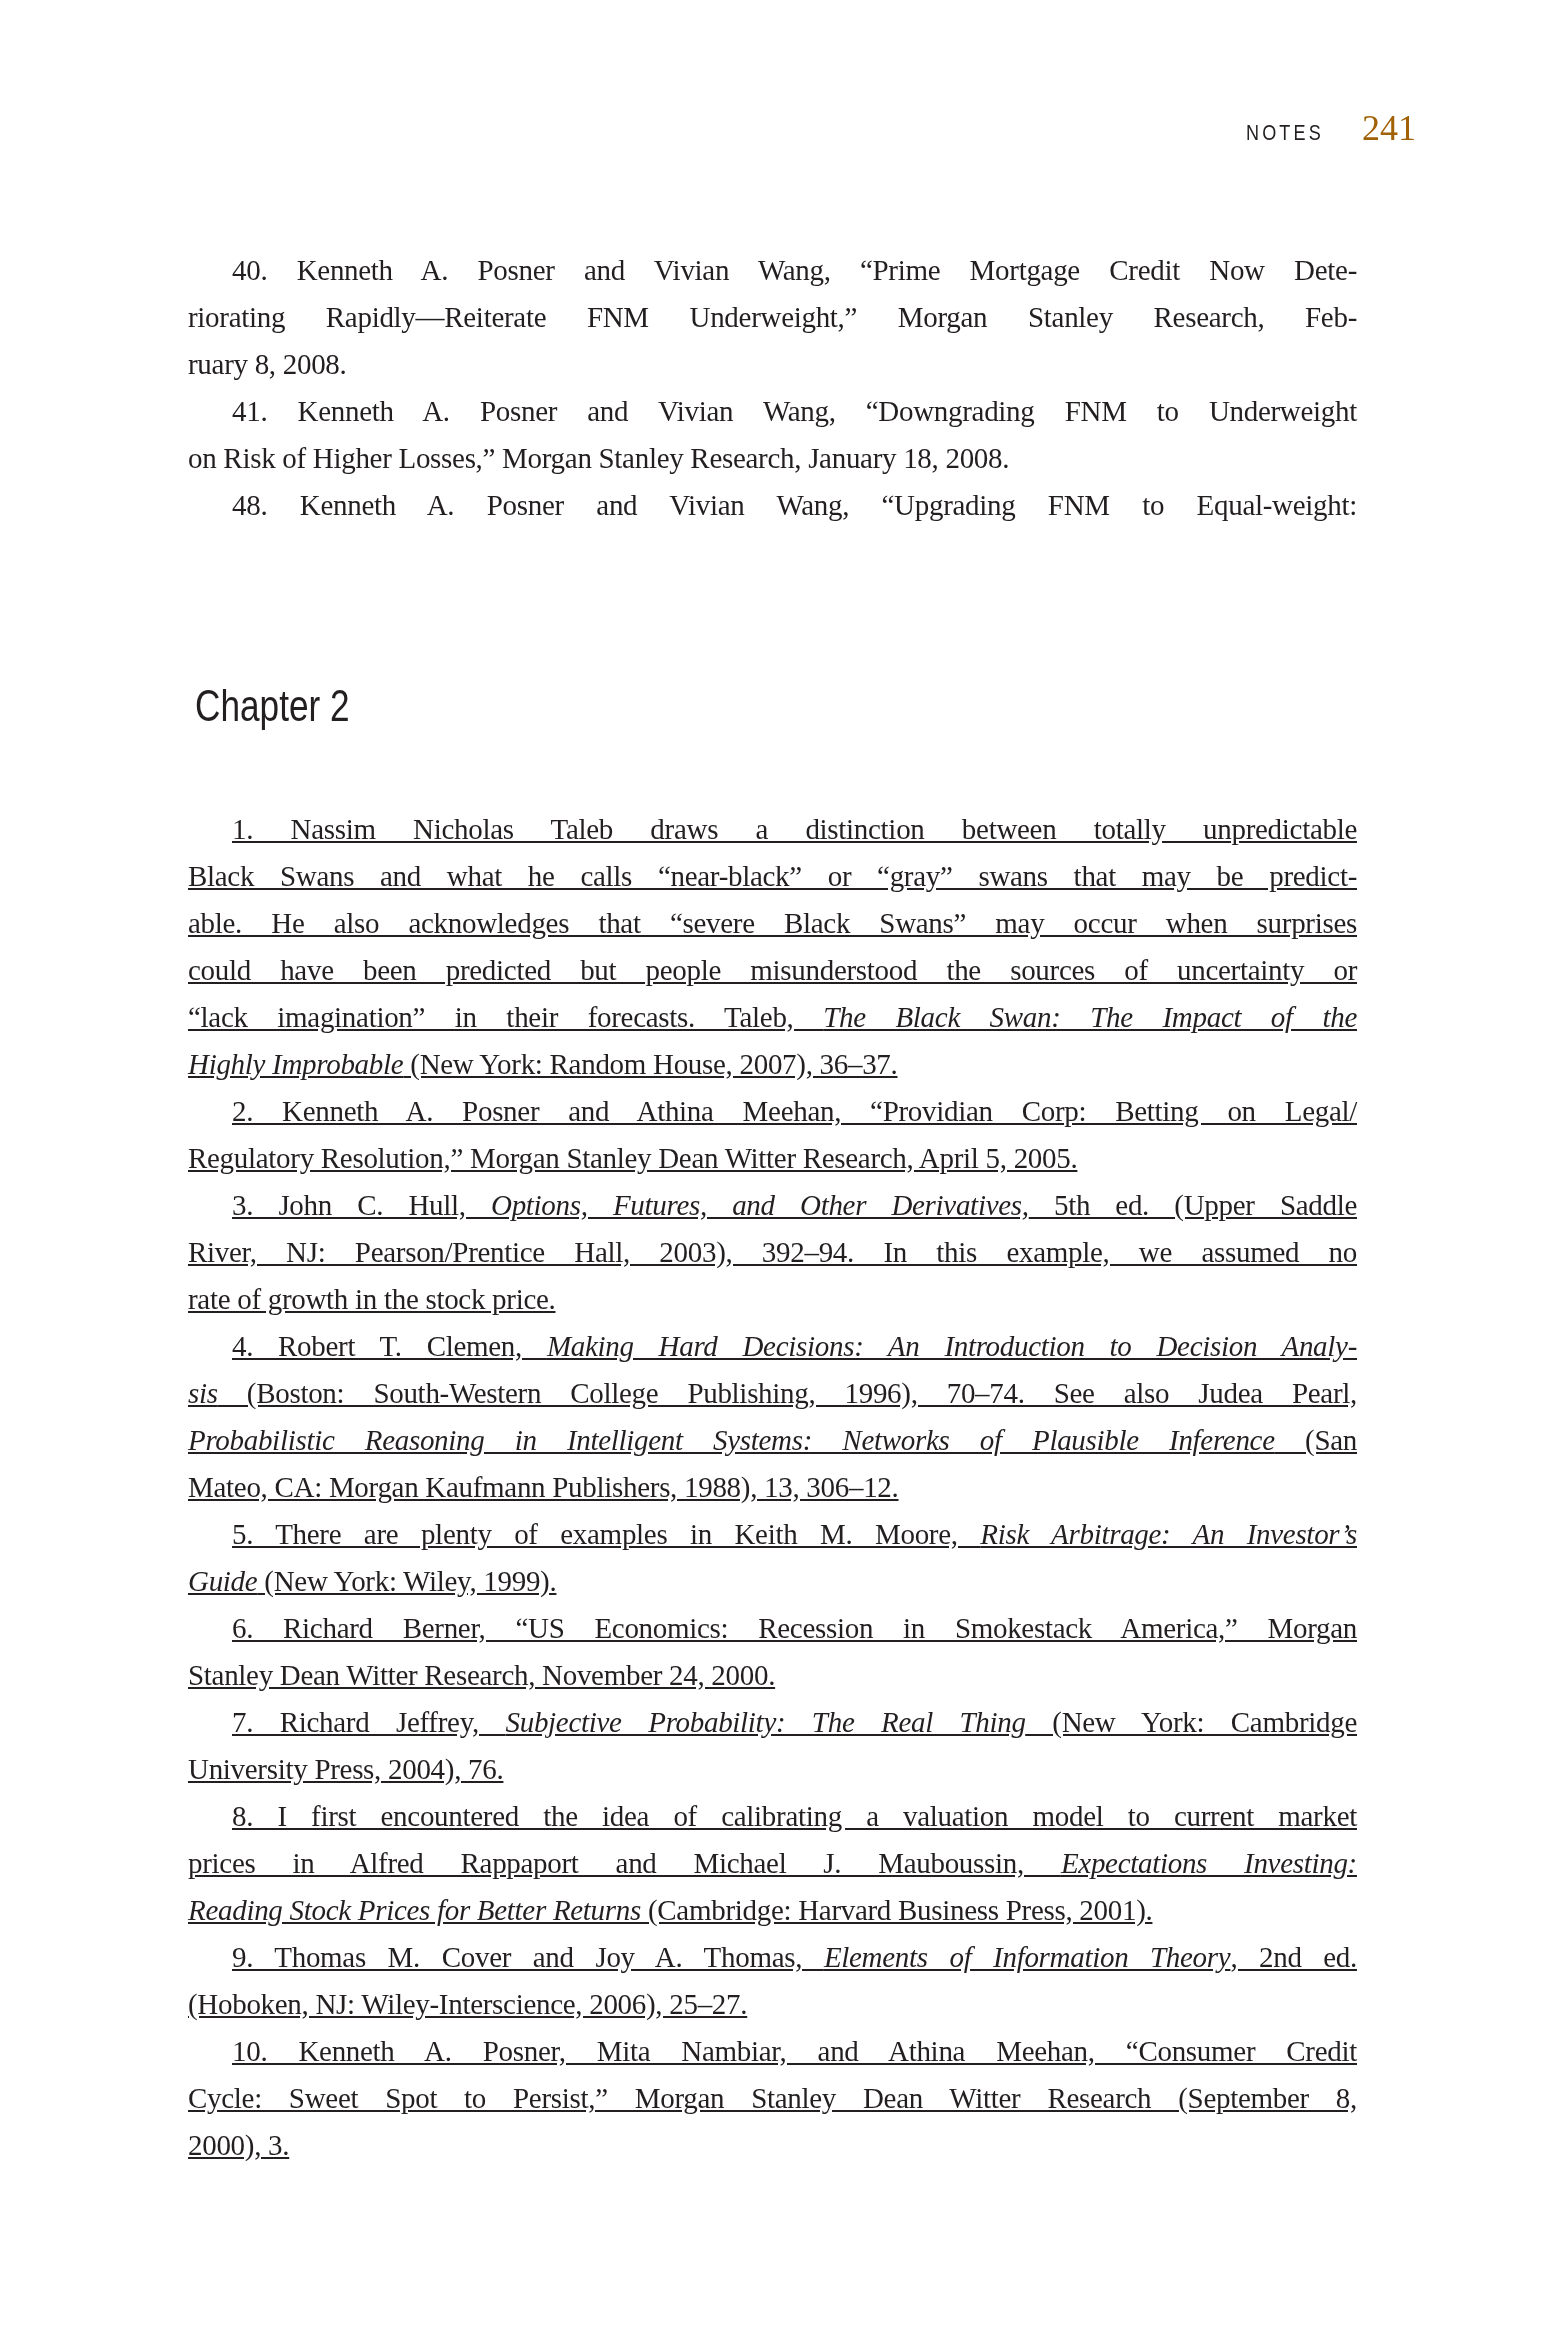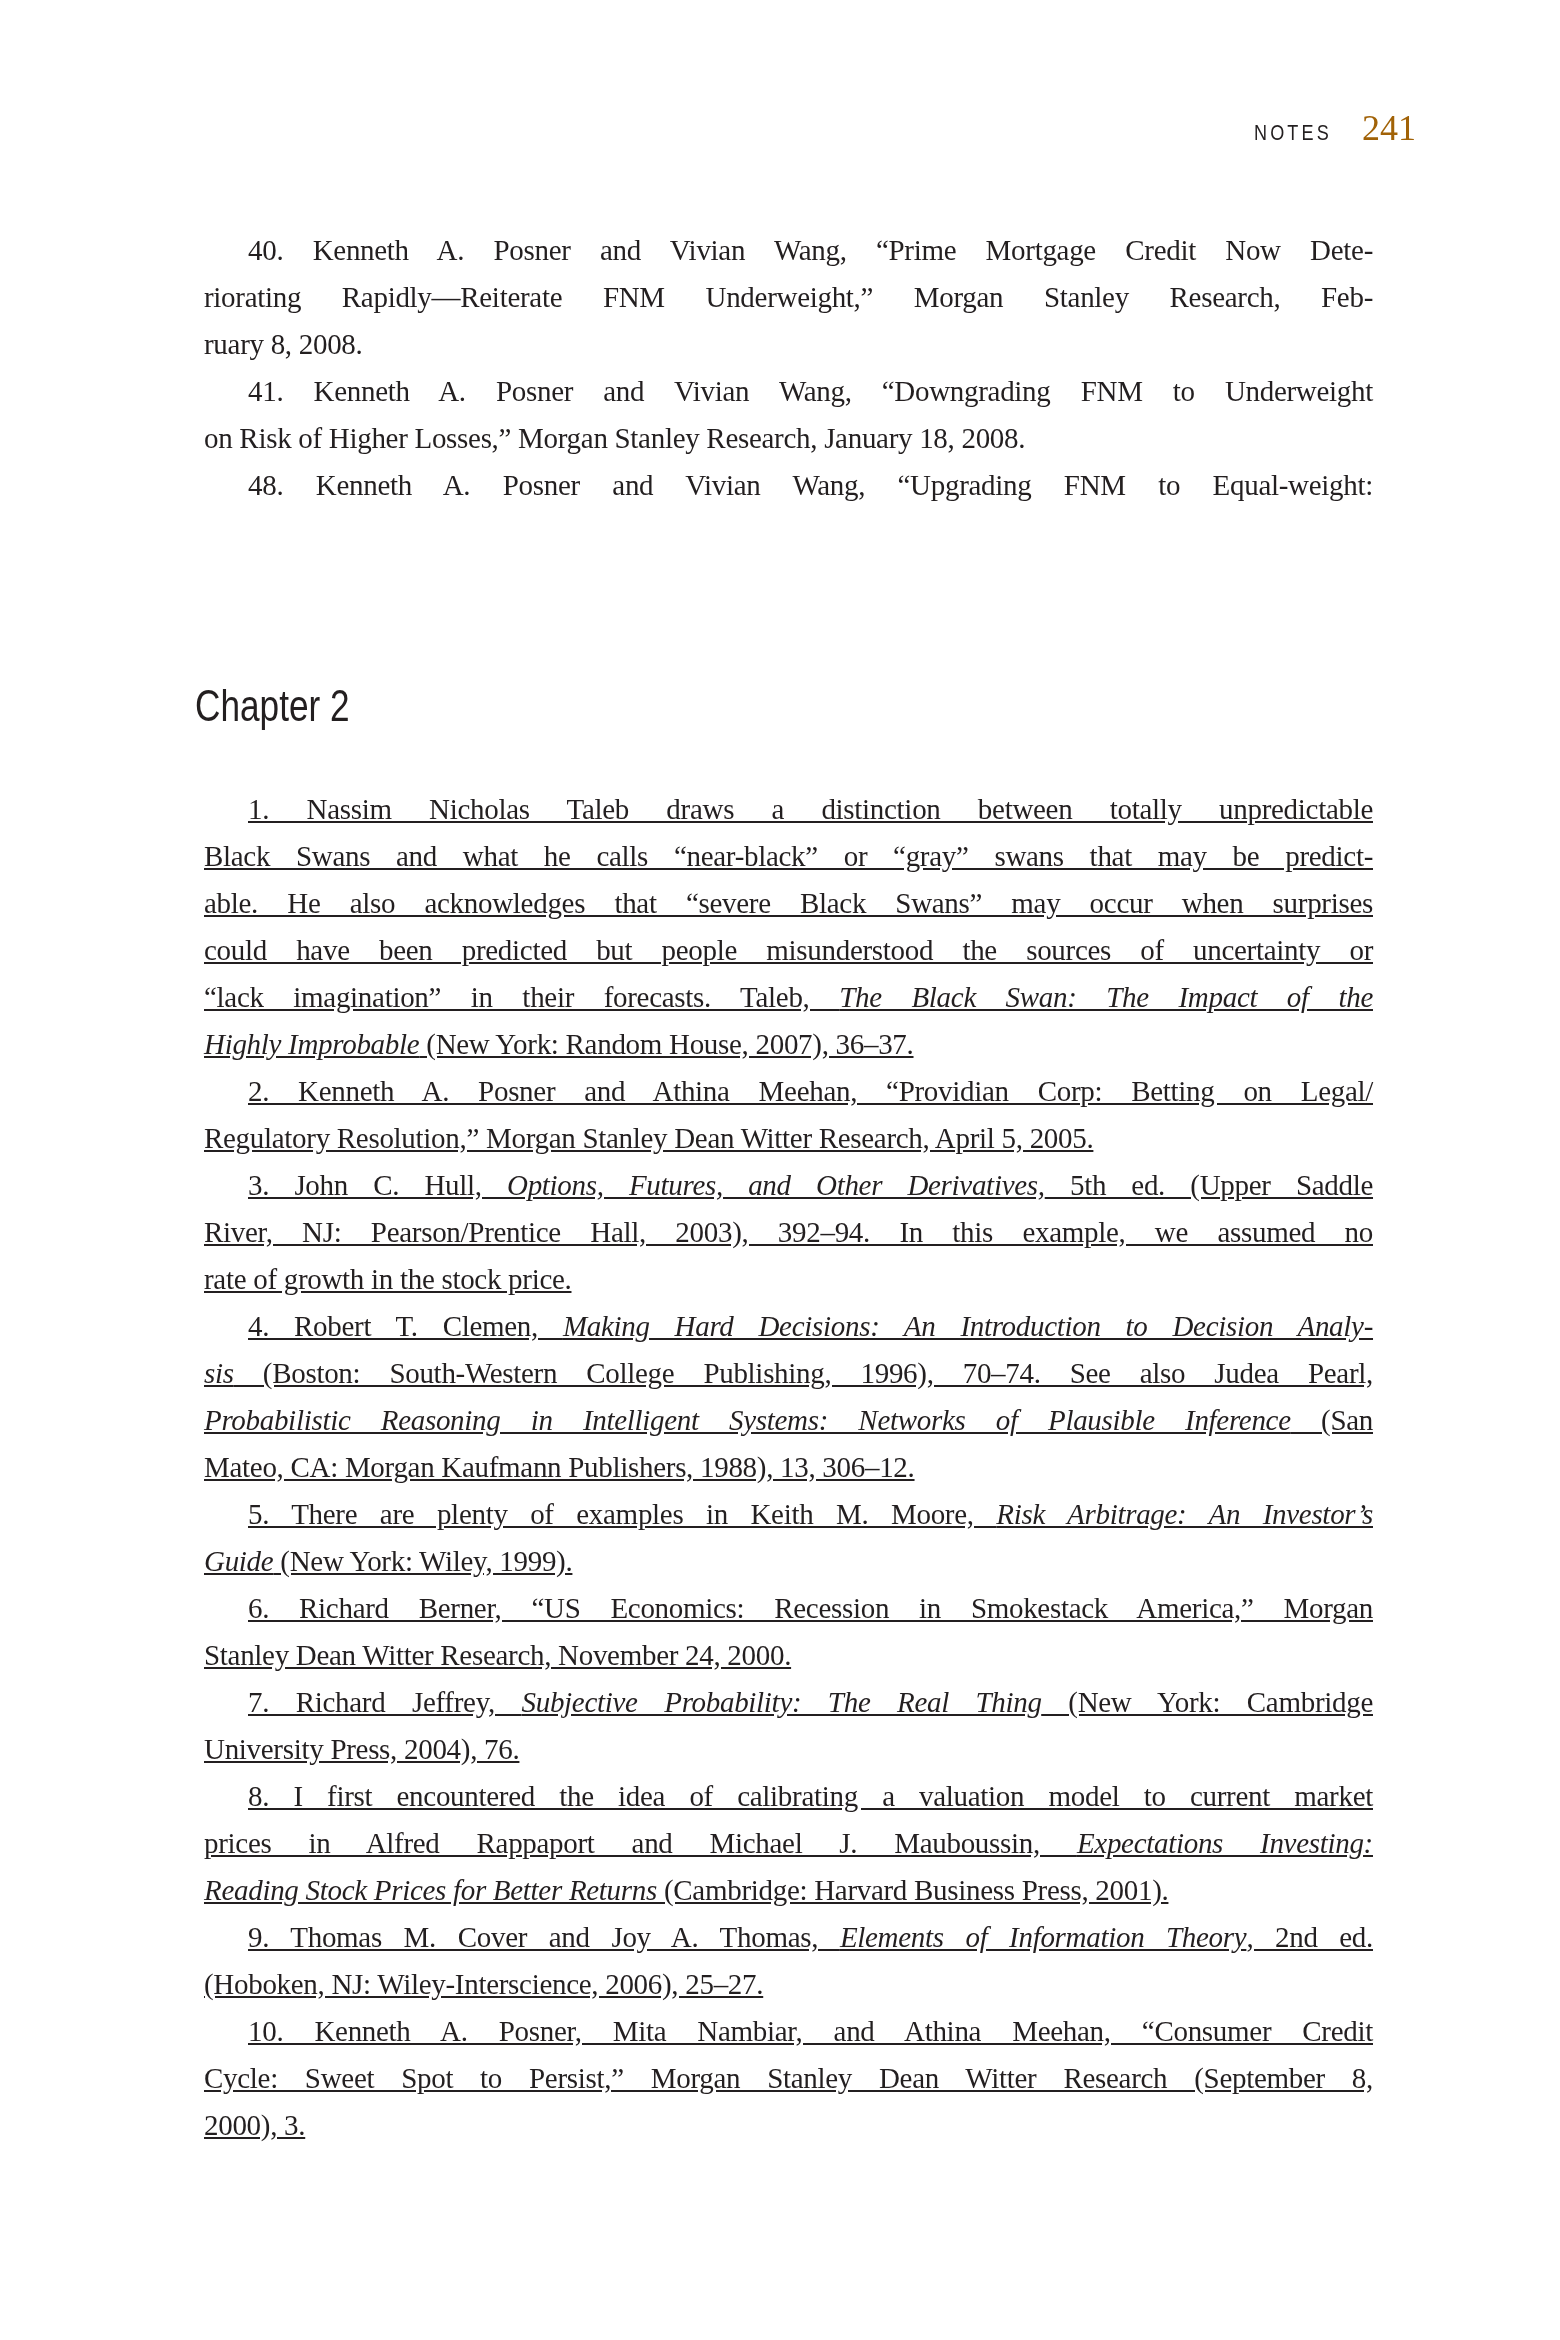--- a/index.html
+++ b/index.html
@@ -1,26 +1,26 @@
 <!DOCTYPE html>
 <html><head>
 <meta charset="utf-8">
 <style>
   html, body { margin: 0; padding: 0; background: #ffffff; }
   body { width: 1561px; height: 2341px; position: relative; overflow: hidden; color: #231f20; }
   .running-head {
     position: absolute; top: 107px; right: 145px;
-    display: flex; align-items: baseline; gap: 30px;
+    display: flex; align-items: baseline; gap: 38px;
   }
   .rh-label {
     font-family: "Liberation Sans", sans-serif; font-size: 22px; letter-spacing: 3.8px;
     transform: scaleX(0.82); transform-origin: right; color: #231f20;
   }
   .rh-page { font-family: "Liberation Serif", serif; font-size: 36px; color: #a16207; }
-  .block { position: absolute; left: 204px; width: 1169px; }
+  .block { position: absolute; left: 188px; width: 1169px; margin-top: 20px; }
   .line {
     font-family: "Liberation Serif", serif; font-size: 29px;
     height: 47px; line-height: 47px; white-space: nowrap;
     text-align: justify; text-align-last: justify; color: #231f20;
     letter-spacing: -0.3px;
   }
   .line.last { text-align-last: left; }
   .line.indent { padding-left: 44px; }
   .line i { font-style: italic; }
   .chapter-heading {

